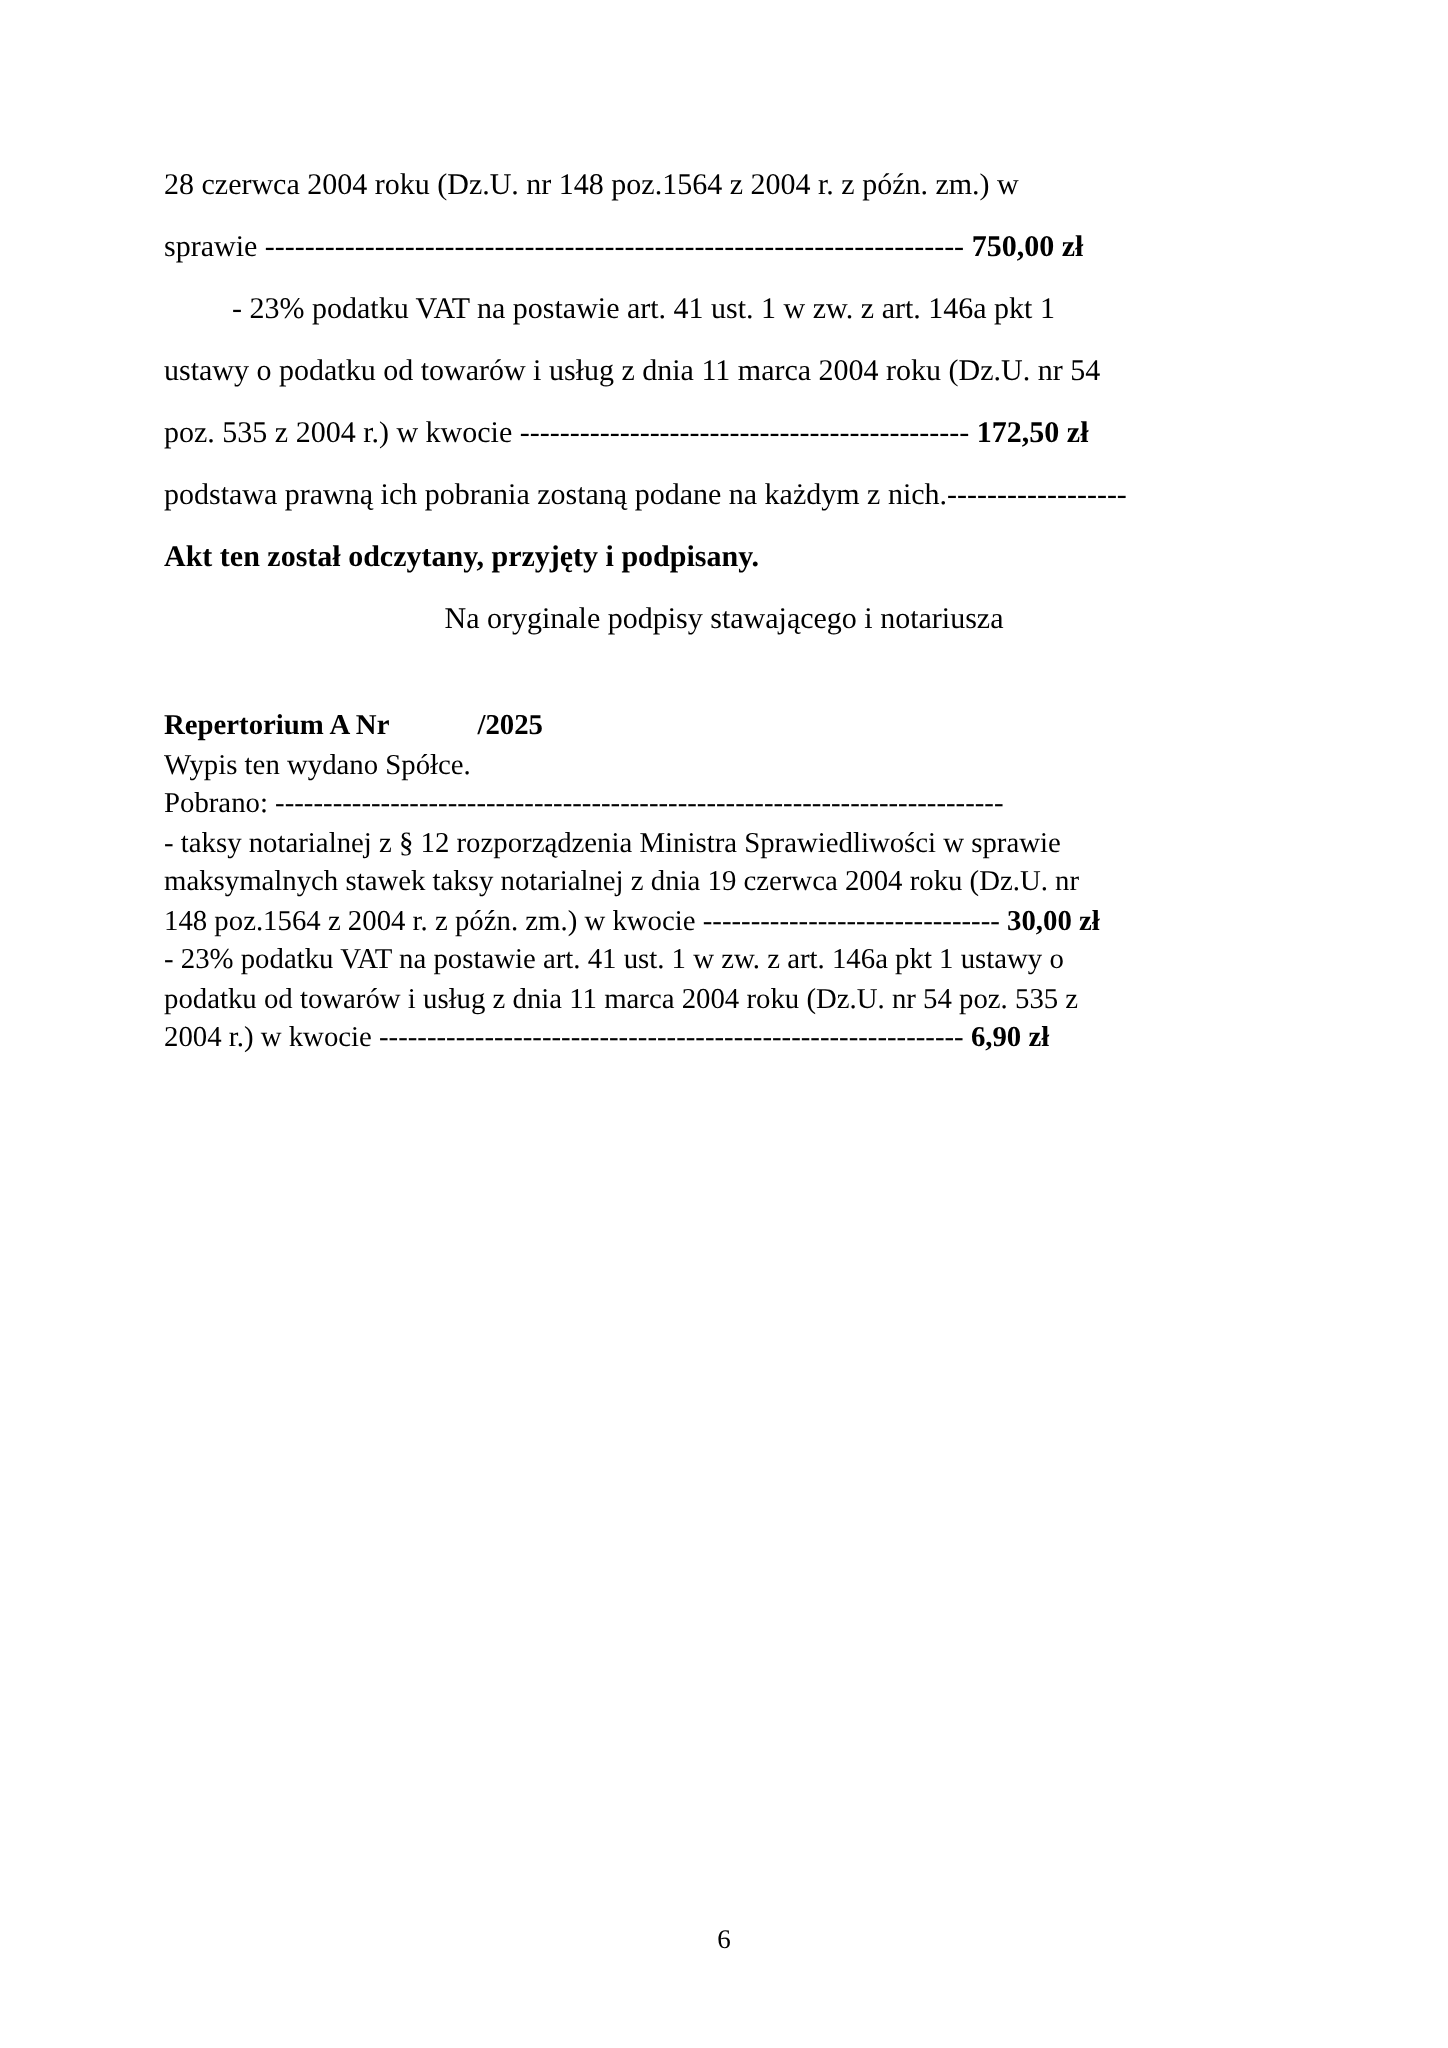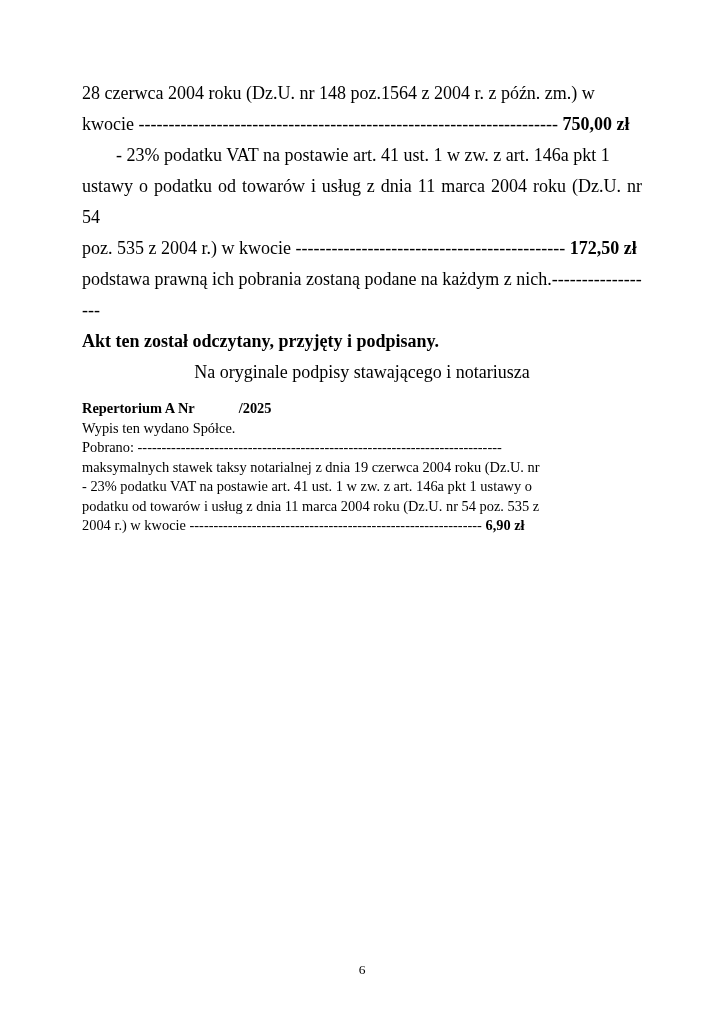--- a/index.html
+++ b/index.html
@@ -25,21 +25,21 @@
   }
   .content {
     position: absolute;
     left: 82px;
     top: 78px;
     width: 560px;
   }
   
   .blk-upper p {
     margin: 0 0 0 0;
-    font-size: 18px;
+    font-size: 15px;
     line-height: 31px;
     text-align: justify;
     text-justify: inter-word;
   }
   .blk-upper p.nojust {
     text-align: left;
   }
   .indent {
     display: inline-block;
     width: 34px;
@@ -61,21 +61,21 @@
   .hdr-bold {
     font-weight: bold;
     font-size: 14.8px;
   }
   .sub-center {
     text-align: center !important;
     font-size: 14.4px;
   }
   
   .blk-lower {
-    margin-top: 11px;
+    margin-top: 28px;
   }
   .blk-lower p {
     margin: 0;
     font-size: 14.4px;
     line-height: 19.5px;
     text-align: justify;
     text-justify: inter-word;
   }
   .blk-lower p.nojust {
     text-align: left;
@@ -113,21 +113,21 @@
 <div class="page">
   <div class="content">
 
     <div class="blk-upper">
 
       <p>
         <span>28 czerwca 2004 roku (Dz.U. nr 148 poz.1564 z 2004 r. z późn. zm.) w</span>
       </p>
 
       <p>
-        <span>kwocie ---------------------------------------------------------------------- </span><b>750,00 zł</b>
+        <span>sprawie ---------------------------------------------------------------------- </span><b>750,00 zł</b>
       </p>
 
 
       <p>
         <span class="indent"></span><span>- 23% podatku VAT na postawie art. 41 ust. 1 w zw. z art. 146a pkt 1</span>
       </p>
 
       <p>
         <span>ustawy o podatku od towarów i usług z dnia 11 marca 2004 roku (Dz.U. nr 54</span>
       </p>
@@ -154,25 +154,31 @@
       </p>
 
       <p class="nojust">
         <span>Wypis ten wydano Spółce.</span>
       </p>
 
       <p class="nojust">
         <span>Pobrano: ----------------------------------------------------------------------------</span>
       </p>
 
+      <p>
+        <span>- taksy notarialnej z § 12 rozporządzenia Ministra Sprawiedliwości w sprawie</span>
+      </p>
 
       <p>
         <span>maksymalnych stawek taksy notarialnej z dnia 19 czerwca 2004 roku (Dz.U. nr</span>
       </p>
 
+      <p class="nojust">
+        <span>148 poz.1564 z 2004 r. z późn. zm.) w kwocie ------------------------------- </span><b>30,00 zł</b>
+      </p>
 
       <p class="nojust">
         <span>- 23% podatku VAT na postawie art. 41 ust. 1 w zw. z art. 146a pkt 1 ustawy o</span>
       </p>
 
       <p class="nojust">
         <span>podatku od towarów i usług z dnia 11 marca 2004 roku (Dz.U. nr 54 poz. 535 z</span>
       </p>
 
       <p class="nojust">

